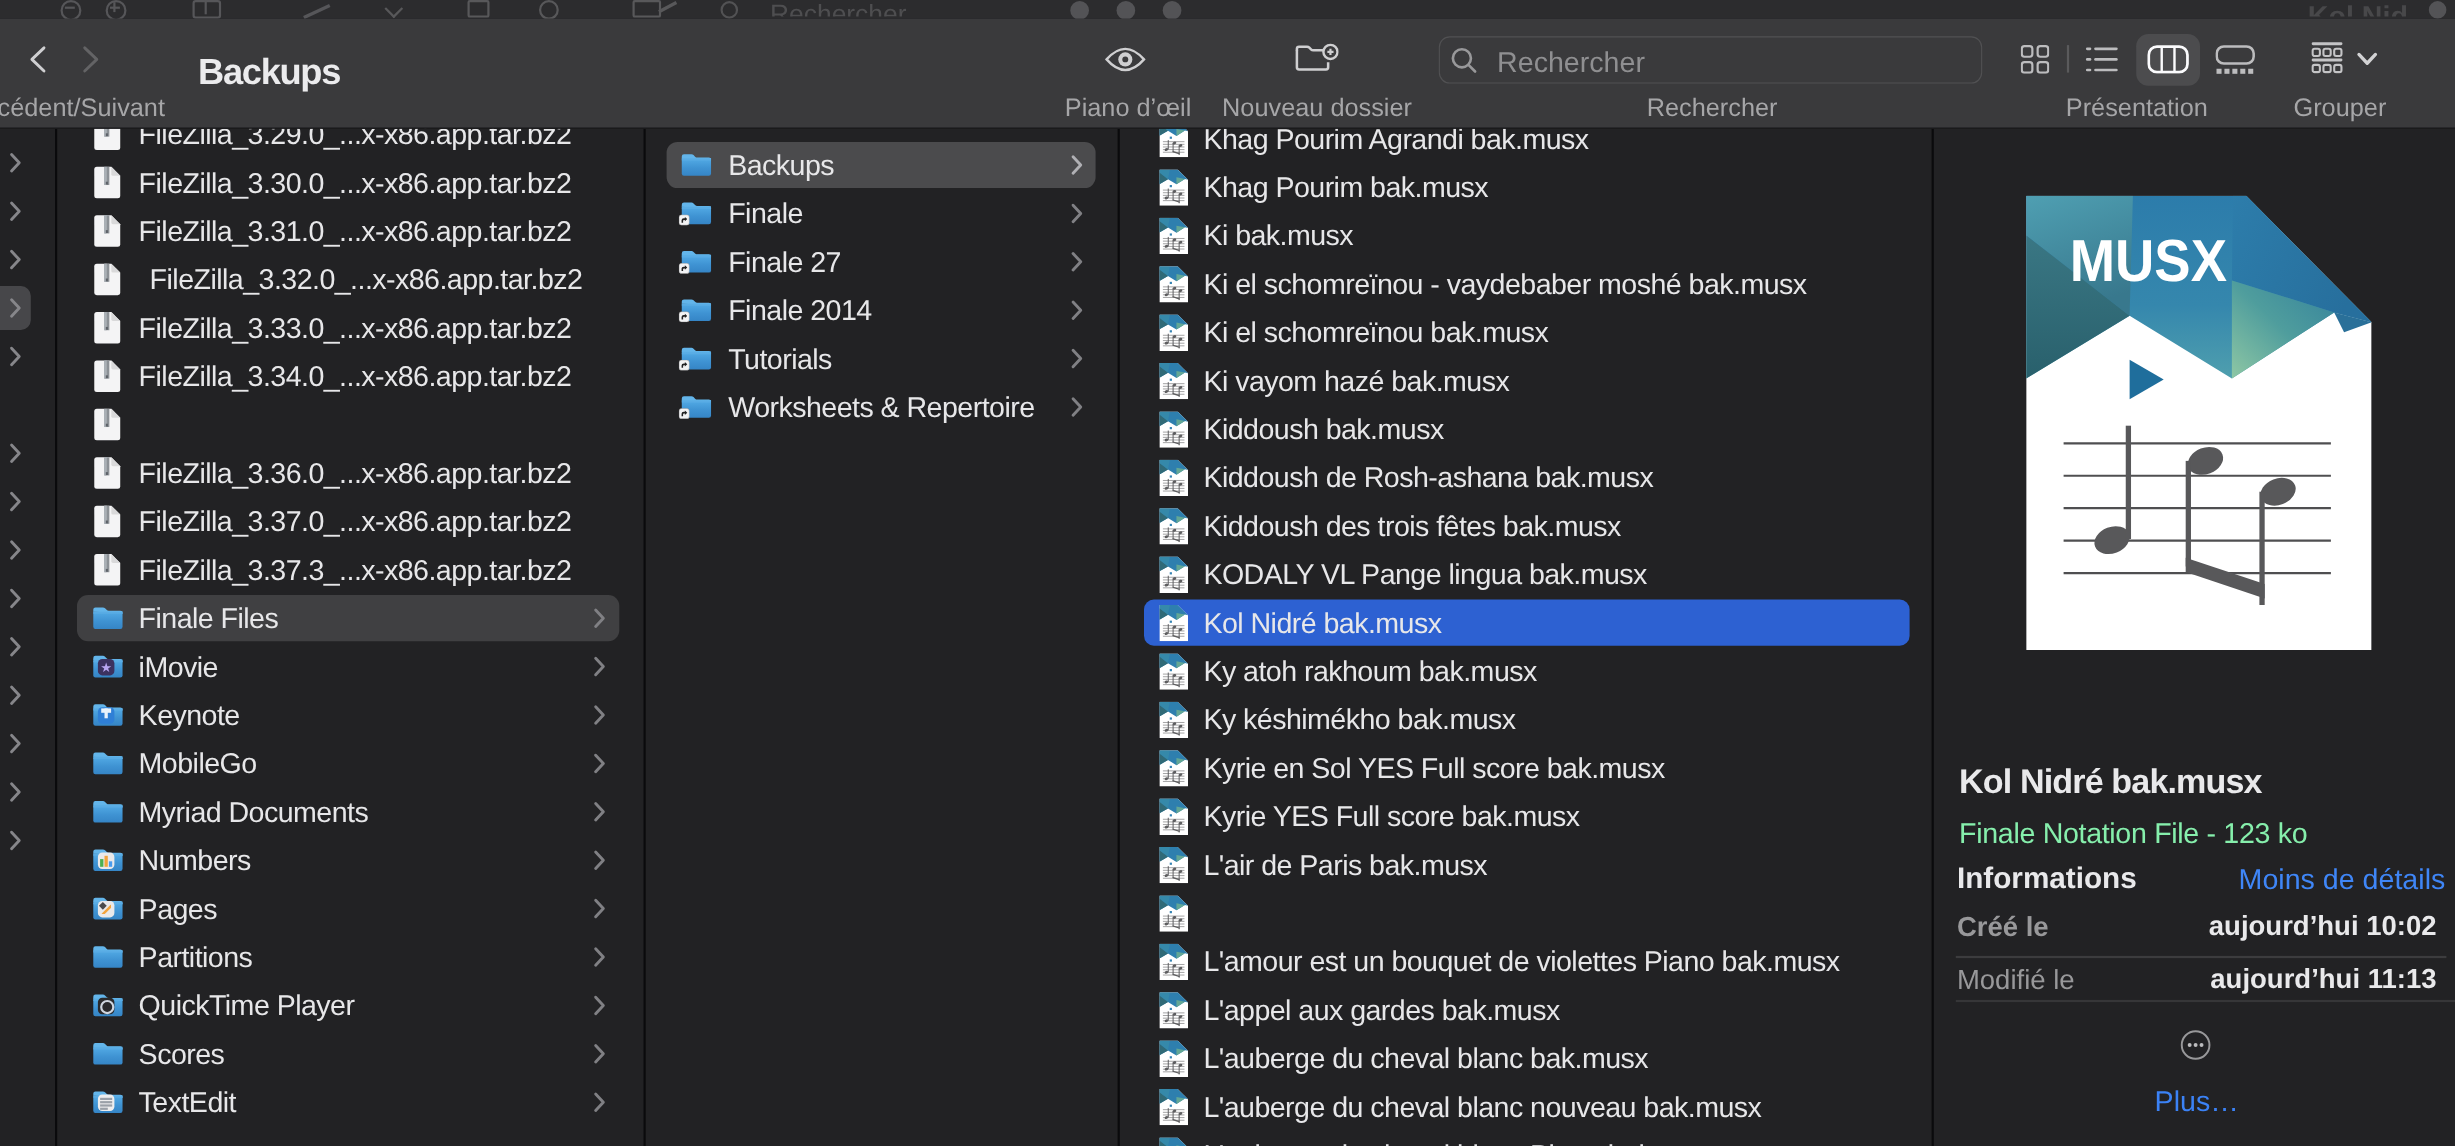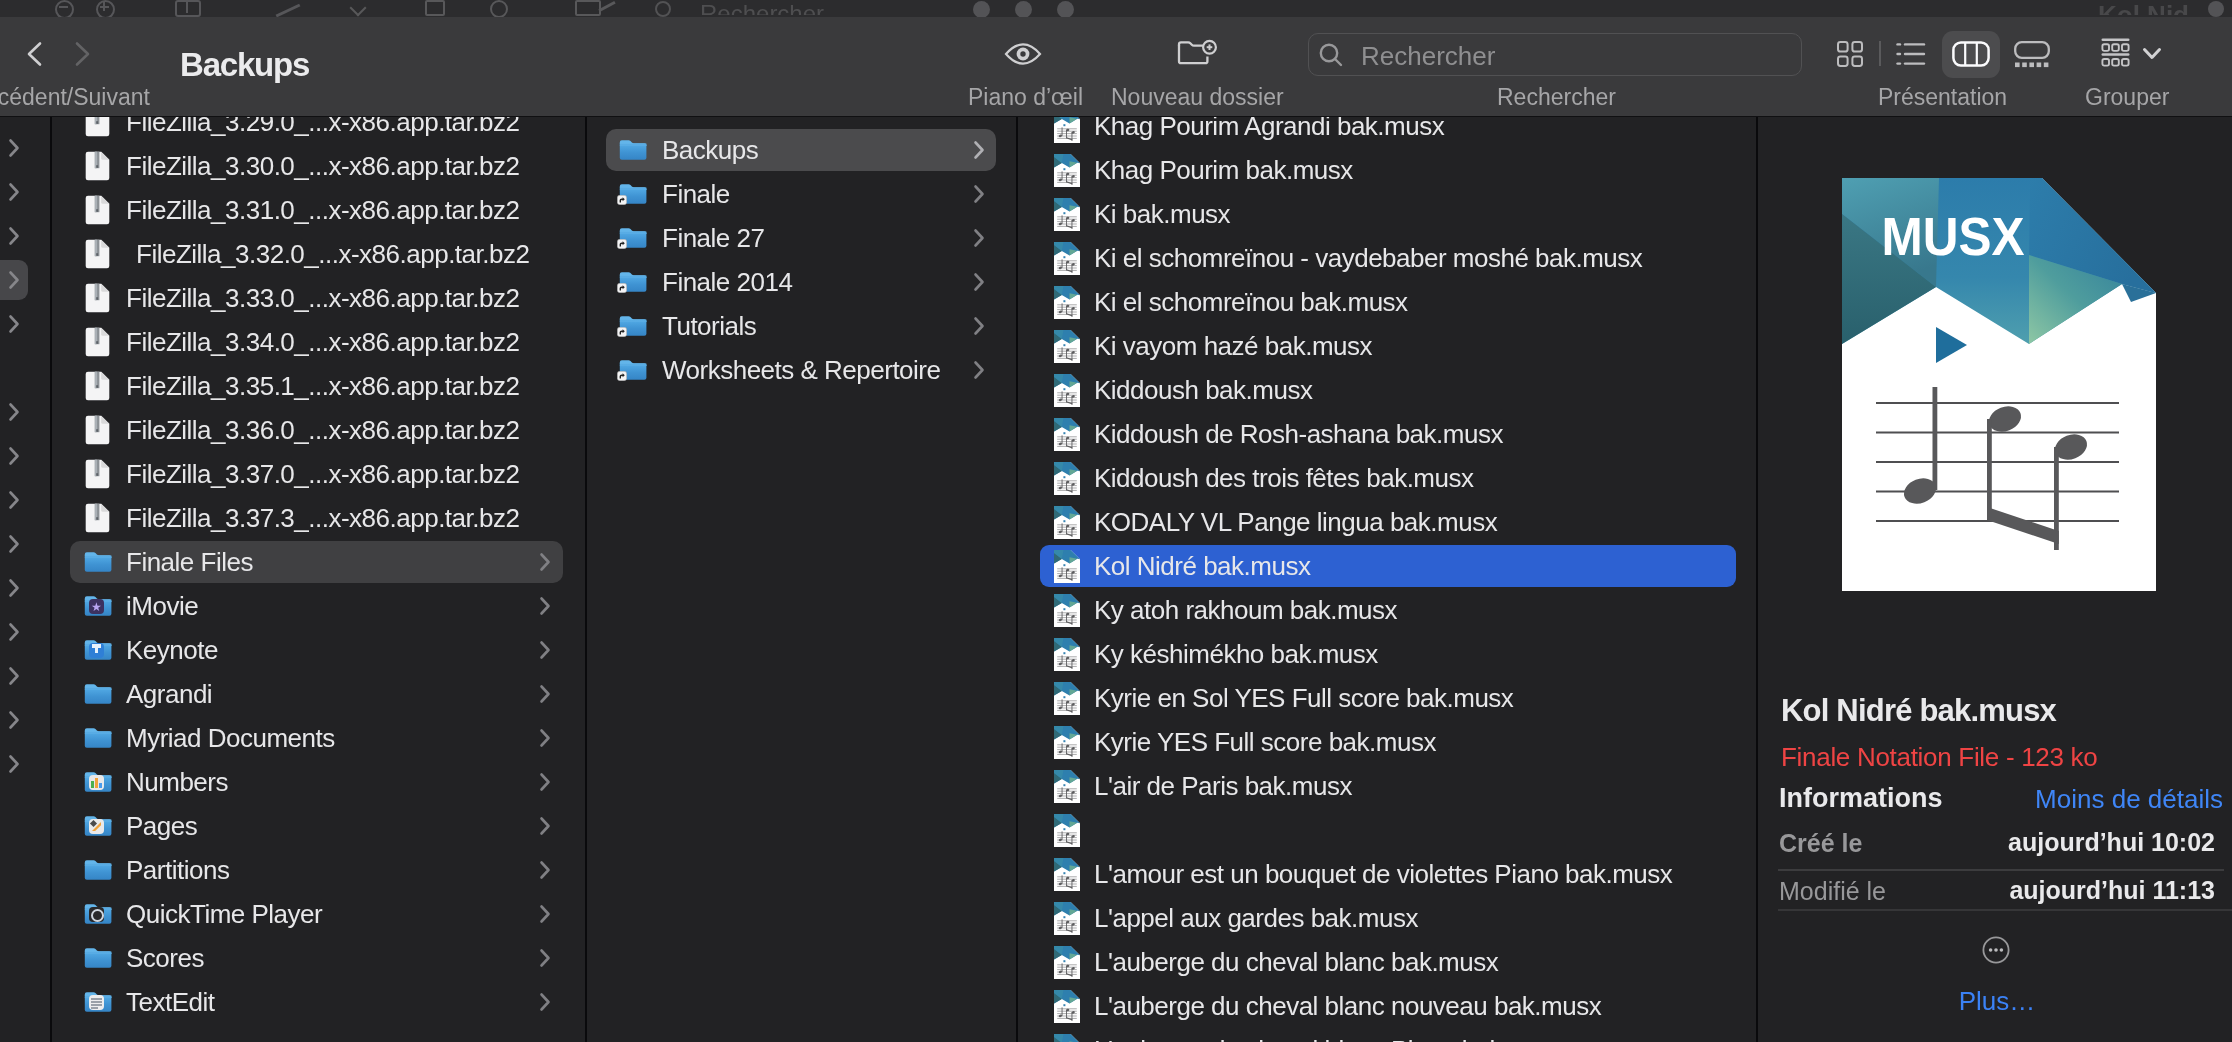--- a/index.html
+++ b/index.html
@@ -268,21 +268,20 @@
       <use href="#docarch"></use>
     </svg>
 <div class="rowtext" style="left:126px;top:285px">FileZilla_3.33.0_...x-x86.app.tar.bz2</div>
 <svg class="abs" style="left:85px;top:327px" width="25" height="30">
       <use href="#docarch"></use>
     </svg>
 <div class="rowtext" style="left:126px;top:329px">FileZilla_3.34.0_...x-x86.app.tar.bz2</div>
 <svg class="abs" style="left:85px;top:371px" width="25" height="30">
       <use href="#docarch"></use>
     </svg>
-<div class="rowtext" style="left:126px;top:373px">FileZilla_3.35.1_...x-x86.app.tar.bz2</div>
 <svg class="abs" style="left:85px;top:415px" width="25" height="30">
       <use href="#docarch"></use>
     </svg>
 <div class="rowtext" style="left:126px;top:417px">FileZilla_3.36.0_...x-x86.app.tar.bz2</div>
 <svg class="abs" style="left:85px;top:459px" width="25" height="30">
       <use href="#docarch"></use>
     </svg>
 <div class="rowtext" style="left:126px;top:461px">FileZilla_3.37.0_...x-x86.app.tar.bz2</div>
 <svg class="abs" style="left:85px;top:503px" width="25" height="30">
       <use href="#docarch"></use>
@@ -311,21 +310,21 @@
 <div class="abs" style="left:89px;top:643px;width:15px;height:15px;border-radius:4px;background:#2f7fd6"></div>
 <div class="abs" style="left:95px;top:644px;width:3px;height:9px;background:#e8f2fb"></div>
 <div class="abs" style="left:92px;top:644px;width:9px;height:4px;background:#e8f2fb"></div>
 <div class="rowtext" style="left:126px;top:637px">Keynote</div>
 <svg class="abs" style="left:539px;top:640px;color:#808084" width="12" height="20">
       <use href="#chev"></use>
     </svg>
 <svg class="abs" style="left:84px;top:682px" width="29" height="24">
       <use href="#folder"></use>
     </svg>
-<div class="rowtext" style="left:126px;top:681px">Agrandi</div>
+<div class="rowtext" style="left:126px;top:681px">MobileGo</div>
 <svg class="abs" style="left:539px;top:684px;color:#808084" width="12" height="20">
       <use href="#chev"></use>
     </svg>
 <svg class="abs" style="left:84px;top:726px" width="29" height="24">
       <use href="#folder"></use>
     </svg>
 <div class="rowtext" style="left:126px;top:725px">Myriad Documents</div>
 <svg class="abs" style="left:539px;top:728px;color:#808084" width="12" height="20">
       <use href="#chev"></use>
     </svg>
@@ -552,21 +551,21 @@
 <ellipse cx="78" cy="313" rx="16.5" ry="12" transform="rotate(-21 78 313)"></ellipse>
 <rect x="90.5" y="209" width="4.8" height="103"></rect>
 <ellipse cx="163" cy="241" rx="16.5" ry="12" transform="rotate(-21 163 241)"></ellipse>
 <rect x="145" y="241" width="4.8" height="96"></rect>
 <ellipse cx="229" cy="269" rx="16.5" ry="12" transform="rotate(-21 229 269)"></ellipse>
 <rect x="212" y="269" width="4.8" height="103"></rect>
 <path d="M145 329 L216.8 353 L216.8 366 L145 342 Z"></path>
 </g>
 </svg>
 <div class="abs" style="left:1781px;top:695px;font-size:31px;line-height:32px;font-weight:600;color:#e9e9eb;letter-spacing:-0.8px">Kol Nidré bak.musx</div>
-<div class="abs" style="left:1781px;top:744px;font-size:26px;line-height:26px;color:#ef4444;letter-spacing:-0.3px">Finale Notation File - 123 ko</div>
+<div class="abs" style="left:1781px;top:744px;font-size:26px;line-height:26px;color:#86efac;letter-spacing:-0.3px">Finale Notation File - 123 ko</div>
 <div class="abs" style="left:1779px;top:785px;font-size:27px;line-height:27px;font-weight:700;color:#e9e9eb">Informations</div>
 <div class="abs" style="right:9px;top:786px;font-size:26px;line-height:26px;color:#3f86f7">Moins de détails</div>
 <div class="abs" style="left:1779px;top:831px;font-size:25px;line-height:25px;font-weight:700;color:#98989a">Créé le</div>
 <div class="abs" style="right:17px;top:830px;font-size:25px;line-height:25px;font-weight:700;color:#e9e9eb">aujourd’hui 10:02</div>
 <div class="abs" style="left:1778px;top:869px;width:446px;height:1.5px;background:#3c3c3e"></div>
 <div class="abs" style="left:1779px;top:879px;font-size:25px;line-height:25px;font-weight:500;color:#98989a">Modifié le</div>
 <div class="abs" style="right:17px;top:878px;font-size:25px;line-height:25px;font-weight:700;color:#e9e9eb">aujourd’hui 11:13</div>
 <div class="abs" style="left:1778px;top:909px;width:454px;height:1.5px;background:#363638"></div>
 <svg class="abs" style="left:1982px;top:936px" width="28" height="28" viewBox="0 0 28 28">
 <circle cx="14" cy="14" r="12.6" fill="none" stroke="#98989a" stroke-width="1.8"></circle>

